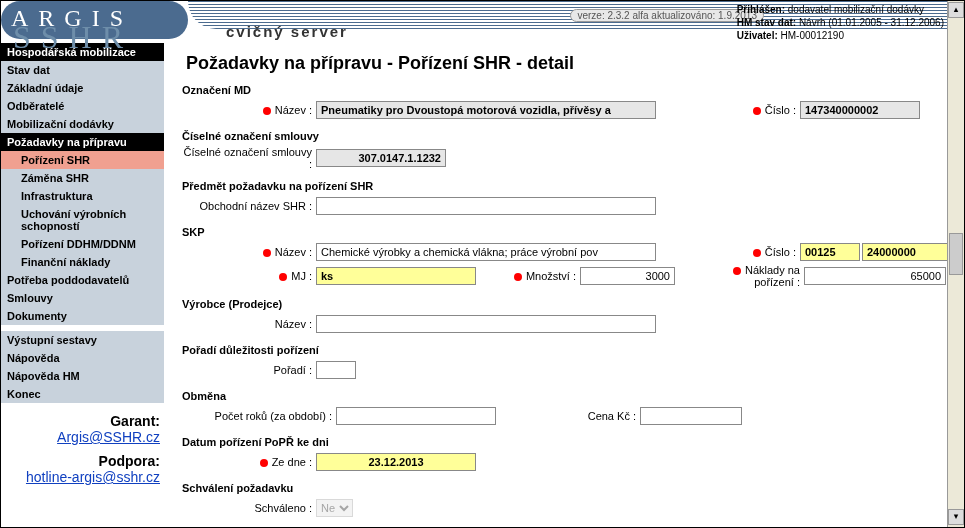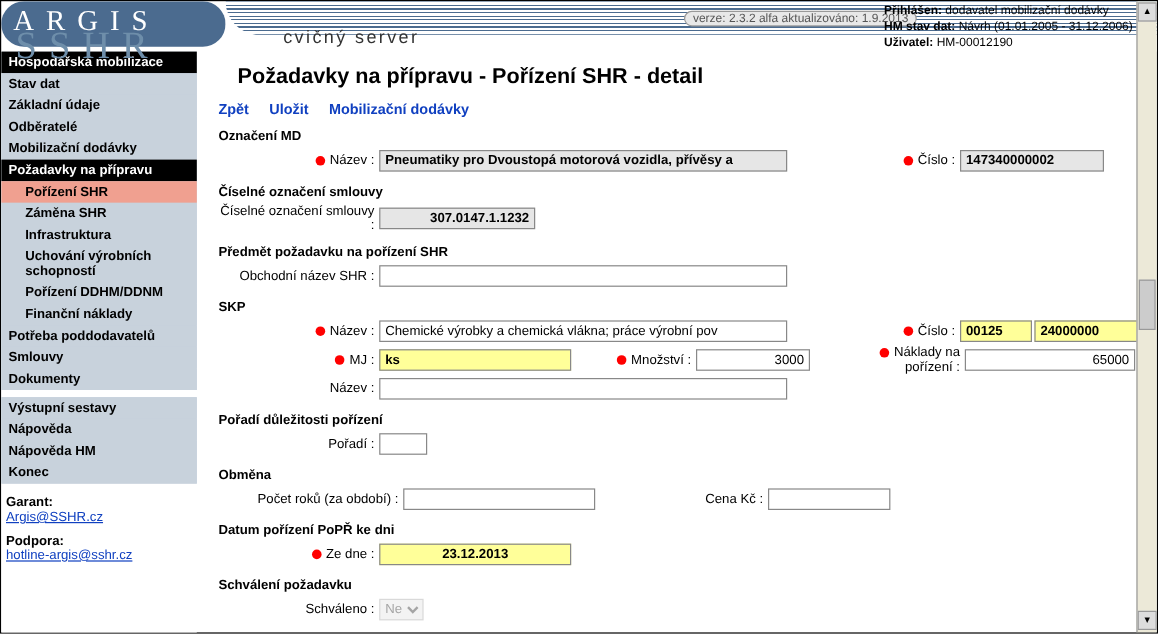--- a/index.html
+++ b/index.html
@@ -9,37 +9,37 @@
   .scrollbar .thumb{width:12px;height:40px;margin:2px auto;background:#ccc;border:1px solid #999;position:absolute;left:1px;top:230px;}
   
   .hdr{display:flex;}
   .logo{width:177px;height:34px;background:#4b6b8f;color:#fff;font-family:"Times New Roman",serif;font-size:24px;letter-spacing:10px;padding:4px 0 0 10px;position:relative;border-radius:19px;}
   .logo .shadow{color:#6e8eaa;position:absolute;left:12px;top:18px;font-size:32px;letter-spacing:10px;}
   .banner{flex:1;background:#fff;position:relative;height:42px;border-bottom:0;}
   .lines{position:absolute;left:0;top:0;right:0;height:28px;
     background:repeating-linear-gradient(#4b6b8f 0 1px,transparent 1px 3px);
     border-radius:0 0 0 30px;}
   .lines .pill{position:absolute;right:200px;top:8px;background:#e8e8e8;border:1px solid #999;border-radius:10px;padding:0 6px;font-size:10px;color:#555;}
-  .srv{position:absolute;left:48px;top:22px;font-size:15px;color:#333;font-weight:normal;letter-spacing:2px;}
+  .srv{position:absolute;left:38px;top:22px;font-size:15px;color:#333;font-weight:bold;letter-spacing:2px;}
   .login{position:absolute;right:20px;top:2px;font-size:10px;line-height:13px;}
   .login b{font-weight:bold;}
   
   .wrap{display:flex;}
   .side{width:177px;background:#fff;}
   .side .grp{background:#c8d2dc;padding:0;}
   .side .hdr1{background:#000;color:#fff;font-weight:bold;padding:3px 6px;font-size:11px;}
   .side .hdr2{background:#000;color:#fff;font-weight:bold;padding:3px 6px;font-size:11px;}
   .side a.item{display:block;padding:3px 6px;color:#000;text-decoration:none;font-weight:bold;background:#c8d2dc;border:0;}
   .side .sub a.item{padding-left:20px;font-weight:bold;}
   .side a.sel{background:#f0a090;color:#000;}
-  .side .footer{text-align:left;padding:10px 4px;font-size:11px;}
+  .side .footer{text-align:right;padding:10px 4px;font-size:14px;}
   .side .footer a{color:#1040c0;text-decoration:underline;}
   
   .main{flex:1;padding:8px 12px 8px 18px;}
-  h1{font-size:18px;font-weight:bold;margin:2px 0 10px 16px;}
+  h1{font-size:18px;font-weight:bold;margin:2px 0 10px 4px;}
   .actions a{color:#1040c0;font-weight:bold;text-decoration:none;margin-right:14px;font-size:12px;}
   .sect{font-weight:bold;margin:10px 0 4px 0;font-size:11px;}
   .row{display:flex;align-items:center;margin:2px 0;min-height:20px;}
   .lab{width:130px;text-align:right;padding-right:4px;}
   .lab.req::before{content:'';display:inline-block;width:8px;height:8px;border-radius:4px;background:#ff0000;margin-right:4px;vertical-align:middle;}
   input.txt{border:1px solid #888;height:16px;padding:0 4px;font-family:inherit;font-size:11px;background:#fff;}
   input.ro{background:#e6e6e6;font-weight:bold;}
   input.w330{width:330px;}
   input.w110{width:110px;}
   input.w85{width:85px;}
@@ -104,25 +104,20 @@
       <div><b>Garant:</b></div>
       <a href="#">Argis@SSHR.cz</a>
       <div style="height:8px;"></div>
       <div><b>Podpora:</b></div>
       <a href="#">hotline-argis@sshr.cz</a>
     </div>
   </div>
 
   <div class="main">
     <h1>Požadavky na přípravu - Pořízení SHR - detail</h1>
-    <div class="actions">
-      <a href="#">Zpět</a>
-      <a href="#">Uložit</a>
-      <a href="#">Mobilizační dodávky</a>
-    </div>
 
     <div class="sect">Označení MD</div>
     <div class="row">
       <span class="lab req">Název :</span>
       <input class="txt ro w330" readonly="" value="Pneumatiky pro Dvoustopá motorová vozidla, přívěsy a" style="">
       <div class="right-block">
         <span class="lab req">Číslo :</span>
         <input class="txt ro w110" readonly="" value="147340000002" style="">
       </div>
     </div>
@@ -153,20 +148,21 @@
       <span class="lab req">MJ :</span>
       <input class="txt yel" style="width: 150px; font-weight: bold;" value="ks">
       <span class="lab req" style="width:100px;">Množství :</span>
       <input class="txt w85 num" value="3000" style="">
       <div class="right-block" style="margin-left:45px;">
         <span class="lab req" style="width:80px;">Náklady na pořízení :</span>
         <input class="txt num" style="width: 132px;" value="65000">
       </div>
     </div>
 
+    <div class="sect">Výrobce (Prodejce)</div>
     <div class="row">
       <span class="lab">Název :</span>
       <input class="txt w330" value="" style="">
     </div>
 
     <div class="sect">Pořadí důležitosti pořízení</div>
     <div class="row">
       <span class="lab">Pořadí :</span>
       <input class="txt" style="width: 30px;" value="">
     </div>

